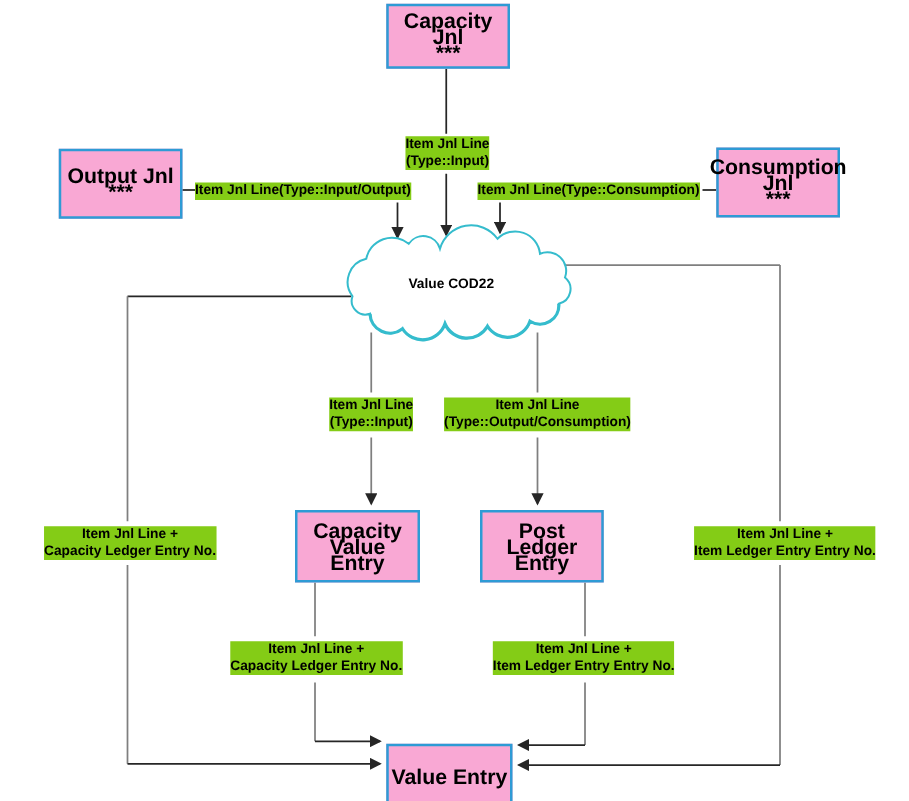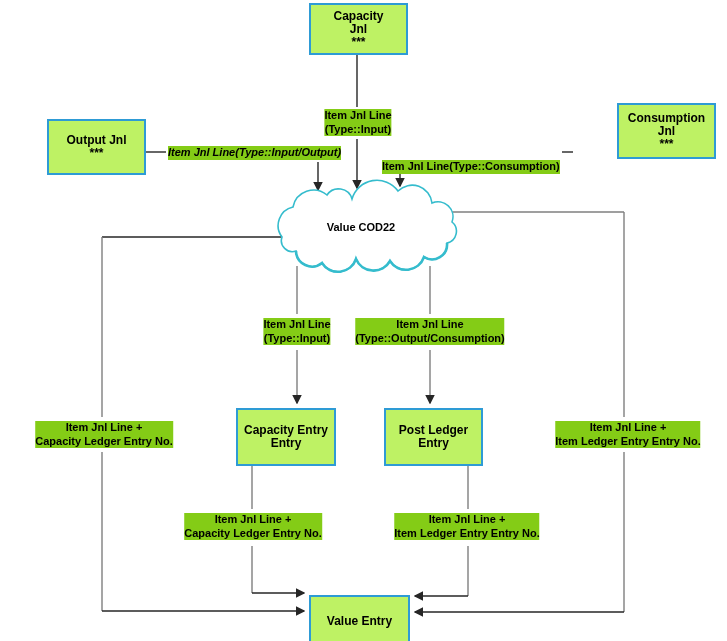--- a/index.html
+++ b/index.html
@@ -15,38 +15,38 @@
     font-family:"Liberation Sans",sans-serif;color:var(--text);overflow:hidden;
   }
   svg#wires{position:absolute;left:0;top:0;width:727px;height:641px;}
   .edge{fill:none;stroke-width:1.4;}
   .edge-gray{stroke:var(--line-gray);}
   .edge-dark{stroke:var(--line-dark);}
   #arr path{fill:var(--line-dark);}
   .cloud-path{fill:#ffffff;stroke:var(--cloud-stroke);stroke-width:1.6;}
   .cloud-path-bottom{fill:none;stroke:var(--cloud-stroke);stroke-width:2.6;}
   .node{
-    position:absolute;background:#bef264;border:2px solid var(--box-border);
+    position:absolute;background:#f9a8d4;border:2px solid var(--box-border);
     display:flex;flex-direction:column;align-items:center;justify-content:center;
-    font-size:12px;font-weight:bold;line-height:13px;text-align:center;box-sizing:border-box;
+    font-size:17px;font-weight:bold;line-height:13px;text-align:center;box-sizing:border-box;
   }
   .node-capacity-jnl{left:309px;top:3px;width:99px;height:52px;}
   .node-output-jnl{left:47px;top:119px;width:99px;height:56px;align-items:center;}
-  .node-consumption-jnl{left:573px;top:103px;width:99px;height:56px;margin-left:44px;}
+  .node-consumption-jnl{left:573px;top:118px;width:99px;height:56px;}
   .node-capacity-ledger{left:236px;top:408px;width:100px;height:58px;}
   .node-item-ledger{left:384px;top:408px;width:99px;height:58px;}
   .node-value-entry{left:309px;top:583px;width:101px;height:52px;margin-top:12px;}
   .lbl{
     position:absolute;font-size:11px;font-weight:bold;line-height:13.5px;
     text-align:center;white-space:nowrap;background:#84cc16;
   }
   .lbl-center{transform:translateX(-50%);}
   .lbl-top-input{left:358px;top:109px;}
-  .lbl-output{left:168px;top:146px;text-align:left;font-style:italic;}
-  .lbl-consumption{left:382px;top:160px;text-align:left;}
+  .lbl-output{left:156px;top:146px;text-align:left;}
+  .lbl-consumption{left:382px;top:146px;text-align:left;}
   .lbl-cloud{left:361px;top:221px;background:transparent;}
   .lbl-mid-input{left:297px;top:318px;}
   .lbl-mid-output{left:430px;top:318px;}
   .lbl-outer-left{left:104px;top:421px;}
   .lbl-outer-right{left:628px;top:421px;}
   .lbl-bot-left{left:253px;top:513px;}
   .lbl-bot-right{left:467px;top:513px;}
 </style>
 </head>
 <body>
@@ -108,21 +108,21 @@
     <div>***</div>
   </div>
 
   <div class="node node-consumption-jnl">
     <div>Consumption</div>
     <div>Jnl</div>
     <div>***</div>
   </div>
 
   <div class="node node-capacity-ledger">
-    <div>Capacity Entry</div>
+    <div>Capacity Value</div>
     <div>Entry</div>
   </div>
 
   <div class="node node-item-ledger">
     <div>Post Ledger</div>
     <div>Entry</div>
   </div>
 
   <div class="node node-value-entry">
     <div>Value Entry</div>

